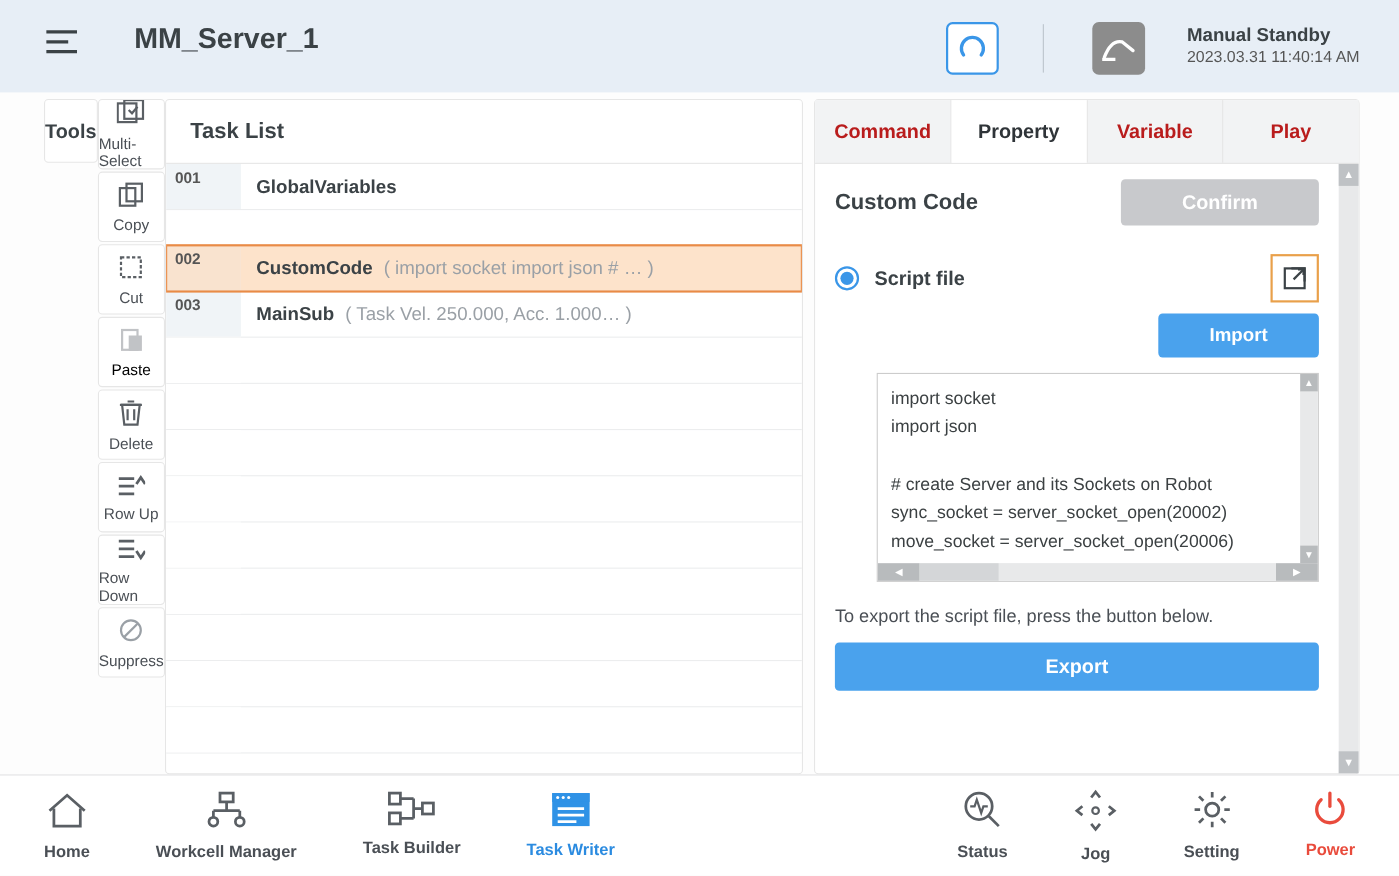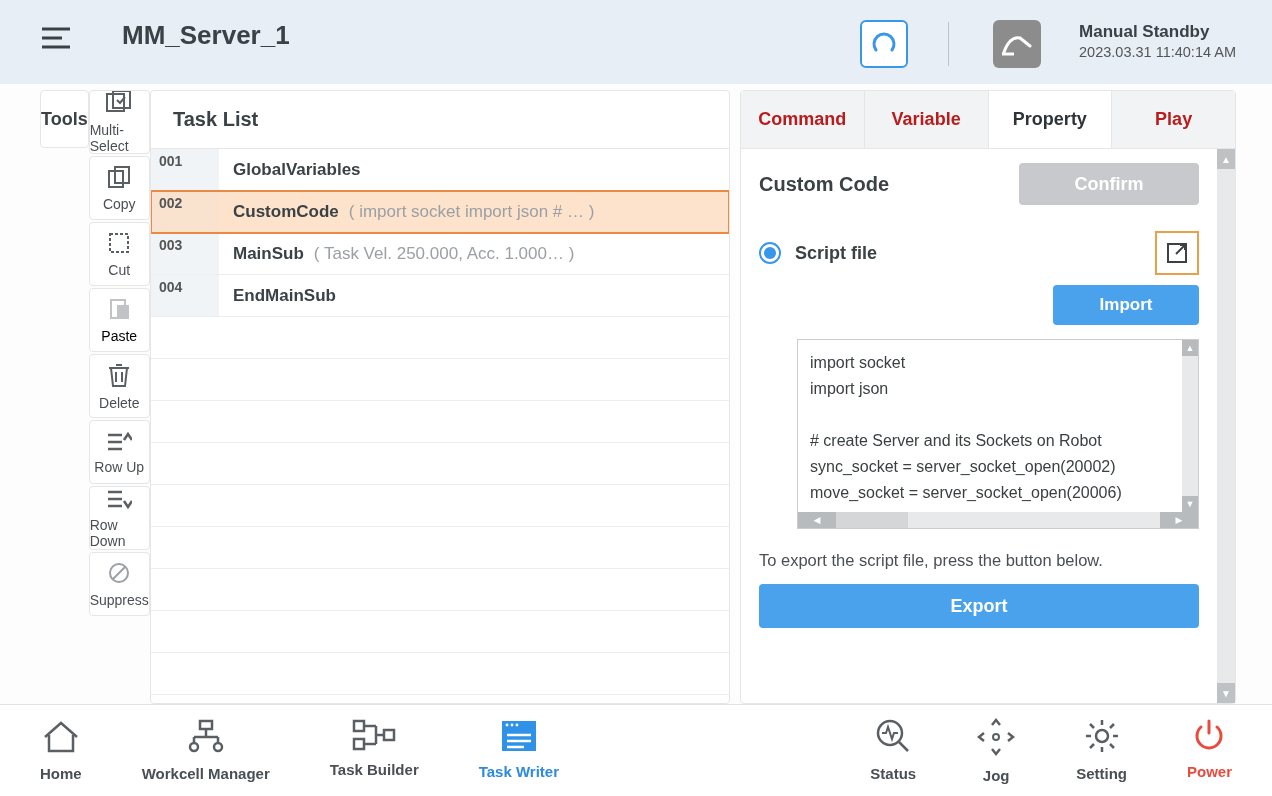--- a/index.html
+++ b/index.html
@@ -43,21 +43,21 @@
   
   .task-panel{flex:0 0 580px;margin:6px 0 0 10px;background:#fff;border:1px solid var(--panel-border);border-radius:4px;display:flex;flex-direction:column;min-height:0;}
   .task-header{height:58px;border-bottom:1px solid var(--panel-border);display:flex;align-items:center;padding-left:22px;font-size:20px;font-weight:700;color:#3b4246;}
   .task-rows{flex:1;overflow:hidden;}
   .task-row{height:42px;display:flex;align-items:center;border-bottom:1px solid #ecedee;}
   .row-num{width:68px;height:100%;background:#f0f4f7;display:flex;align-items:flex-start;justify-content:flex-start;padding:4px 0 0 8px;font-size:14px;color:#555;font-weight:600;}
   .row-num.blank{background:#fff;}
   .row-body{flex:1;height:100%;display:flex;align-items:center;padding-left:14px;font-size:17px;white-space:nowrap;overflow:hidden;}
   .row-name{font-weight:700;color:#3b4246;}
   .row-args{color:#9aa0a6;margin-left:10px;font-weight:500;}
-  .task-row.selected{outline:2px solid var(--orange);outline-offset:-1px;}
+  .task-row.selected{outline:2px solid var(--orange);outline-offset:-1px;margin-top:32px;}
   .task-row.selected .row-num{background:#f9e3cf;}
   .task-row.selected .row-body{background:#fde3cb;}
 
   
   .prop-panel{flex:1;margin:6px 36px 0 10px;background:#fff;border:1px solid var(--panel-border);border-radius:4px;display:flex;flex-direction:column;min-height:0;}
   .prop-tabs{height:58px;display:flex;background:#f2f3f4;border-bottom:1px solid var(--panel-border);}
   .ptab{flex:1;display:flex;align-items:center;justify-content:center;font-size:18px;font-weight:700;color:#b91c1c;cursor:pointer;border-right:1px solid var(--panel-border);}
   .ptab:last-child{border-right:none;}
   .ptab.active{background:#fff;color:#2f3438;}
   .prop-body{flex:1;display:flex;min-height:0;}
@@ -223,26 +223,20 @@
           </div>
         </div>
         <div class="task-row">
           <div class="row-num">003</div>
           <div class="row-body">
             <span class="row-name">MainSub</span>
             <span class="row-args">( Task Vel. 250.000, Acc. 1.000… )</span>
           </div>
         </div>
         <div class="task-row">
-          <div class="row-num">004</div>
-          <div class="row-body">
-            <span class="row-name">EndMainSub</span>
-          </div>
-        </div>
-        <div class="task-row">
           <div class="row-num blank"></div>
           <div class="row-body"></div>
         </div>
         <div class="task-row">
           <div class="row-num blank"></div>
           <div class="row-body"></div>
         </div>
         <div class="task-row">
           <div class="row-num blank"></div>
           <div class="row-body"></div>
@@ -270,22 +264,22 @@
         <div class="task-row">
           <div class="row-num blank"></div>
           <div class="row-body"></div>
         </div>
       </div>
   </div>
 
   <div class="prop-panel">
     <div class="prop-tabs" id="prop-tabs">
         <div class="ptab">Command</div>
+        <div class="ptab active">Property</div>
         <div class="ptab">Variable</div>
-        <div class="ptab active">Property</div>
         <div class="ptab">Play</div>
       </div>
     <div class="prop-body">
       <div class="prop-inner">
         <div class="prop-title-row">
           <div class="prop-title">Custom Code</div>
           <div class="confirm-btn">Confirm</div>
         </div>
         <div class="radio-row">
           <div class="radio-left">

